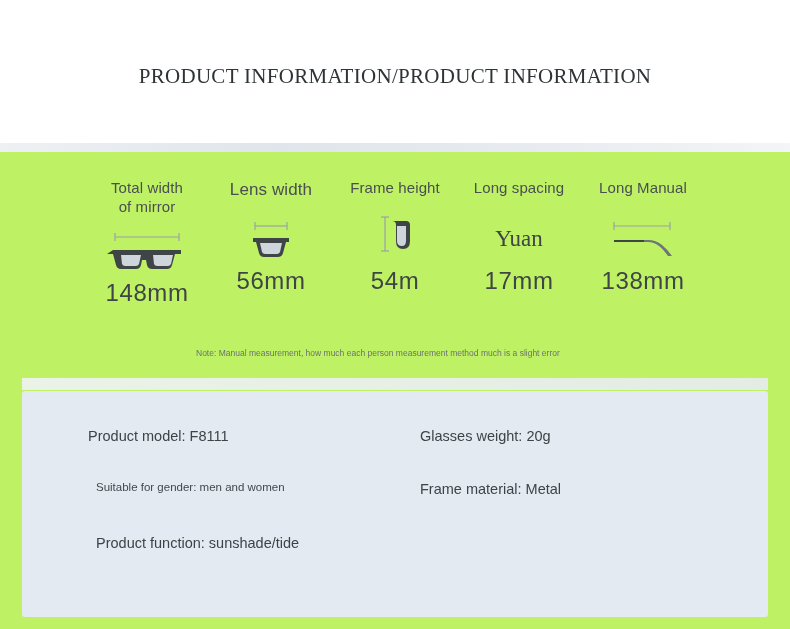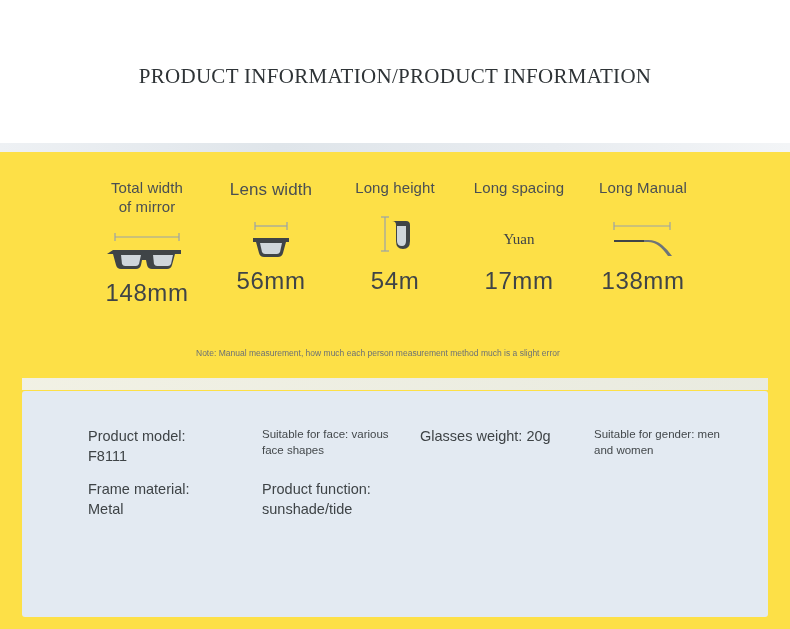--- a/index.html
+++ b/index.html
@@ -12,21 +12,21 @@
     height: 629px;
     background: #ffffff;
     font-family: "Liberation Sans", sans-serif;
     overflow: hidden;
     position: relative;
   }
 
   .page {
     position: absolute;
     inset: 0;
-    background: #fde047;
+    background: #bef264;
   }
 
   
   .header {
     height: 145px;
     position: relative;
     background: #ffffff;
   }
   .header-title {
     position: absolute;
@@ -74,21 +74,21 @@
   }
   .spec-label.bigger { font-size: 17px; }
   .spec-icon {
     height: 56px;
     display: flex;
     align-items: center;
     justify-content: center;
     margin-top: 6px;
   }
   .spec-icon.textual {
-    font-size: 15px;
+    font-size: 23px;
     color: #3f4447;
     font-family: "Liberation Serif", serif;
   }
   .spec-value {
     font-size: 24px;
     color: #3f4447;
     letter-spacing: 0.6px;
   }
   .spec-note {
     position: absolute;
@@ -118,21 +118,21 @@
     left: 22px;
     right: 22px;
     top: 391px;
     height: 226px;
     background: #e3eaf2;
     border-radius: 3px;
     padding: 36px 46px 30px 66px;
   }
   .info-grid {
     display: grid;
-    grid-template-columns: 1fr 1fr 1fr 1fr;
+    grid-template-columns: 1fr 1fr;
     grid-template-rows: 1fr 1fr 1fr;
     height: 100%;
     column-gap: 30px;
   }
   .info-cell {
     display: flex;
     align-items: flex-start;
   }
   .info-cell span {
     font-size: 14.5px;
@@ -178,21 +178,21 @@
             <line x1="12" y1="6" x2="12" y2="14" stroke="#9aa2a8" stroke-width="1.2"></line>
             <line x1="44" y1="6" x2="44" y2="14" stroke="#9aa2a8" stroke-width="1.2"></line>
             <path d="M10 22 h36 v4 h-3 l-3 11 q-1 4 -5 4 h-14 q-4 0 -5 -4 l-3 -11 h-3 z" fill="#3f4447"></path>
             <path d="M17 27 h22 l-2 9 q-1 2 -3 2 h-12 q-2 0 -3 -2 z" fill="#cfd6db"></path>
           </svg>
         </div>
         <div class="spec-value">56mm</div>
       </div>
 
       <div class="spec">
-        <div class="spec-label">Long height</div>
+        <div class="spec-label">Frame height</div>
         <div class="spec-icon">
           <svg width="44" height="52" viewBox="0 0 44 52">
             <line x1="12" y1="4" x2="12" y2="38" stroke="#9aa2a8" stroke-width="1.2"></line>
             <line x1="8" y1="4" x2="16" y2="4" stroke="#9aa2a8" stroke-width="1.2"></line>
             <line x1="8" y1="38" x2="16" y2="38" stroke="#9aa2a8" stroke-width="1.2"></line>
             <path d="M19 8 h14 q4 0 4 4 v16 q0 8 -7 8 q-7 0 -7 -8 v-16 q0 -4 -4 -4 z" fill="#3f4447"></path>
             <path d="M24 13 h9 v15 q0 5 -4 5 q-5 0 -5 -5 z" fill="#cfd6db"></path>
           </svg>
         </div>
         <div class="spec-value">54m</div>
@@ -223,23 +223,20 @@
   </div>
 
   <div class="note-band"></div>
 
   <div class="info-panel">
     <div class="info-grid">
 
       <div class="info-cell">
         <span>Product model: F8111</span>
       </div>
-      <div class="info-cell right small">
-        <span>Suitable for face: various face shapes</span>
-      </div>
 
       <div class="info-cell">
         <span>Glasses weight: 20g</span>
       </div>
       <div class="info-cell right small">
         <span>Suitable for gender: men and women</span>
       </div>
 
       <div class="info-cell">
         <span>Frame material: Metal</span>

